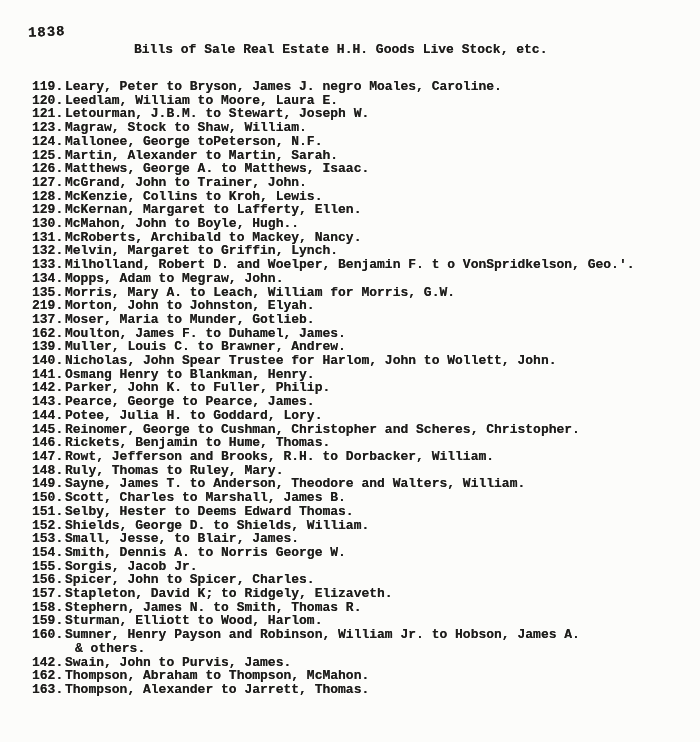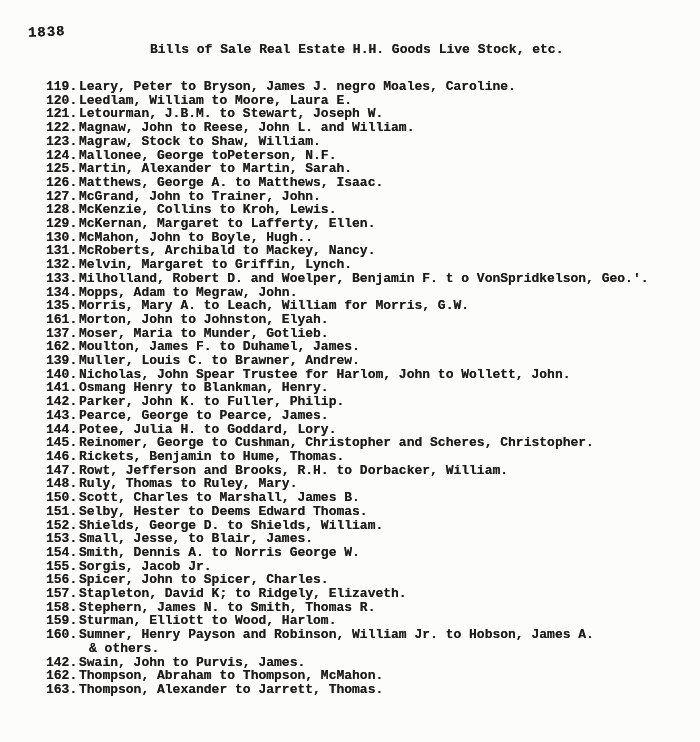--- a/index.html
+++ b/index.html
@@ -12,25 +12,25 @@
     color:#1d1c1a;
     overflow:hidden;
     text-shadow:0 0 .5px rgba(20,20,20,.75);
   }
   .page-number{
     position:absolute;left:28px;top:24px;
     font-size:14px;letter-spacing:1px;
     transform:rotate(-2.5deg);
   }
   .title{
-    position:absolute;left:150px;top:42px;
+    position:absolute;left:134px;top:42px;
     font-size:13px;white-space:nowrap;text-align:right;
   }
   .list{
-    position:absolute;left:46px;top:80px;right:6px;
+    position:absolute;left:32px;top:80px;right:6px;
   }
   .row{
     display:flex;
     line-height:13.7px;
     font-size:13px;
     white-space:nowrap;
   }
   .num{flex:0 0 33px;width:33px;}
   .txt{flex:1 1 auto;font-family:Liberation Mono, monospace;}
   .cont{padding-left:10px;}
@@ -48,24 +48,20 @@
       </div>
       <div class="row">
         <span class="num">120.</span>
         <span class="txt">Leedlam, William to Moore, Laura E.</span>
       </div>
       <div class="row">
         <span class="num">121.</span>
         <span class="txt">Letourman, J.B.M. to Stewart, Joseph W.</span>
       </div>
       <div class="row">
-        <span class="num">122.</span>
-        <span class="txt">Magnaw, John to Reese, John L. and William.</span>
-      </div>
-      <div class="row">
         <span class="num">123.</span>
         <span class="txt">Magraw, Stock to Shaw, William.</span>
       </div>
       <div class="row">
         <span class="num">124.</span>
         <span class="txt">Mallonee, George toPeterson, N.F.</span>
       </div>
       <div class="row">
         <span class="num">125.</span>
         <span class="txt">Martin, Alexander to Martin, Sarah.</span>
@@ -104,21 +100,21 @@
       </div>
       <div class="row">
         <span class="num">134.</span>
         <span class="txt">Mopps, Adam to Megraw, John.</span>
       </div>
       <div class="row">
         <span class="num">135.</span>
         <span class="txt">Morris, Mary A. to Leach, William for Morris, G.W.</span>
       </div>
       <div class="row">
-        <span class="num">161.</span>
+        <span class="num">219.</span>
         <span class="txt">Morton, John to Johnston, Elyah.</span>
       </div>
       <div class="row">
         <span class="num">137.</span>
         <span class="txt">Moser, Maria to Munder, Gotlieb.</span>
       </div>
       <div class="row">
         <span class="num">162.</span>
         <span class="txt">Moulton, James F. to Duhamel, James.</span>
       </div>
@@ -154,20 +150,24 @@
         <span class="num">146.</span>
         <span class="txt">Rickets, Benjamin to Hume, Thomas.</span>
       </div>
       <div class="row">
         <span class="num">147.</span>
         <span class="txt">Rowt, Jefferson and Brooks, R.H. to Dorbacker, William.</span>
       </div>
       <div class="row">
         <span class="num">148.</span>
         <span class="txt">Ruly, Thomas to Ruley, Mary.</span>
+      </div>
+      <div class="row">
+        <span class="num">149.</span>
+        <span class="txt">Sayne, James T. to Anderson, Theodore and Walters, William.</span>
       </div>
       <div class="row">
         <span class="num">150.</span>
         <span class="txt">Scott, Charles to Marshall, James B.</span>
       </div>
       <div class="row">
         <span class="num">151.</span>
         <span class="txt">Selby, Hester to Deems Edward Thomas.</span>
       </div>
       <div class="row">

